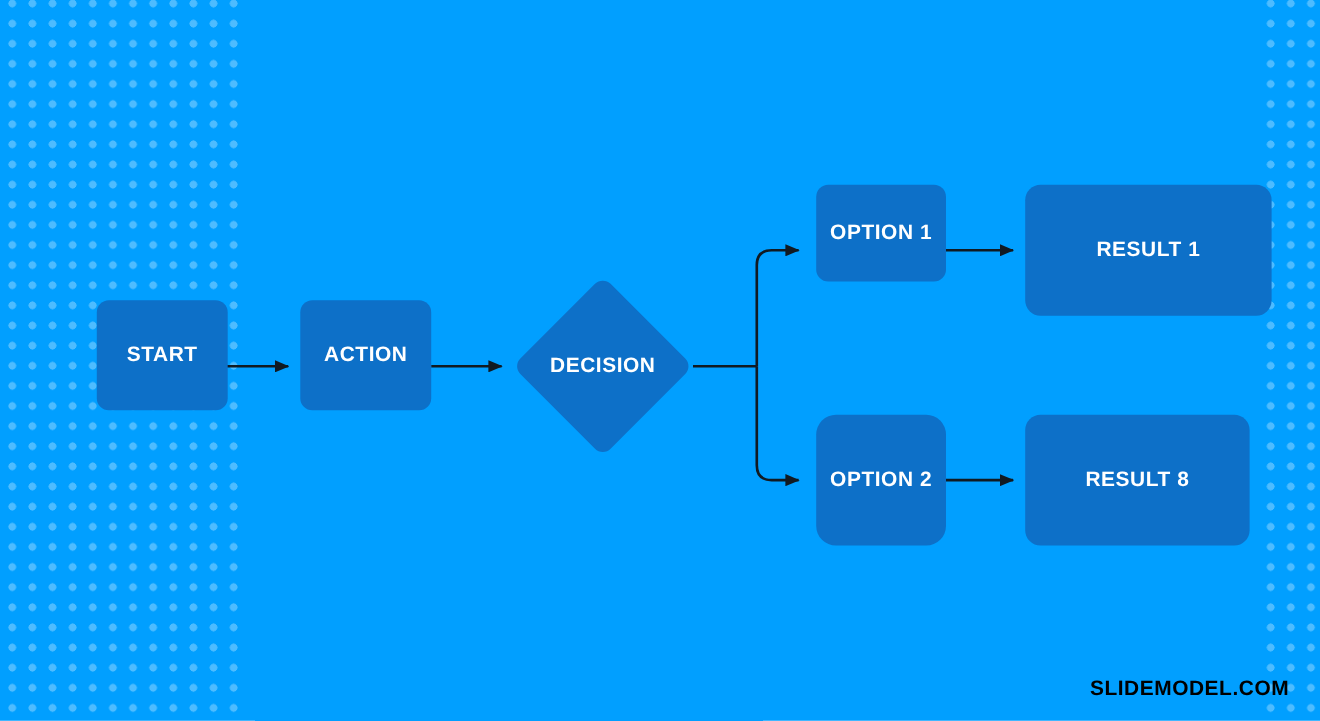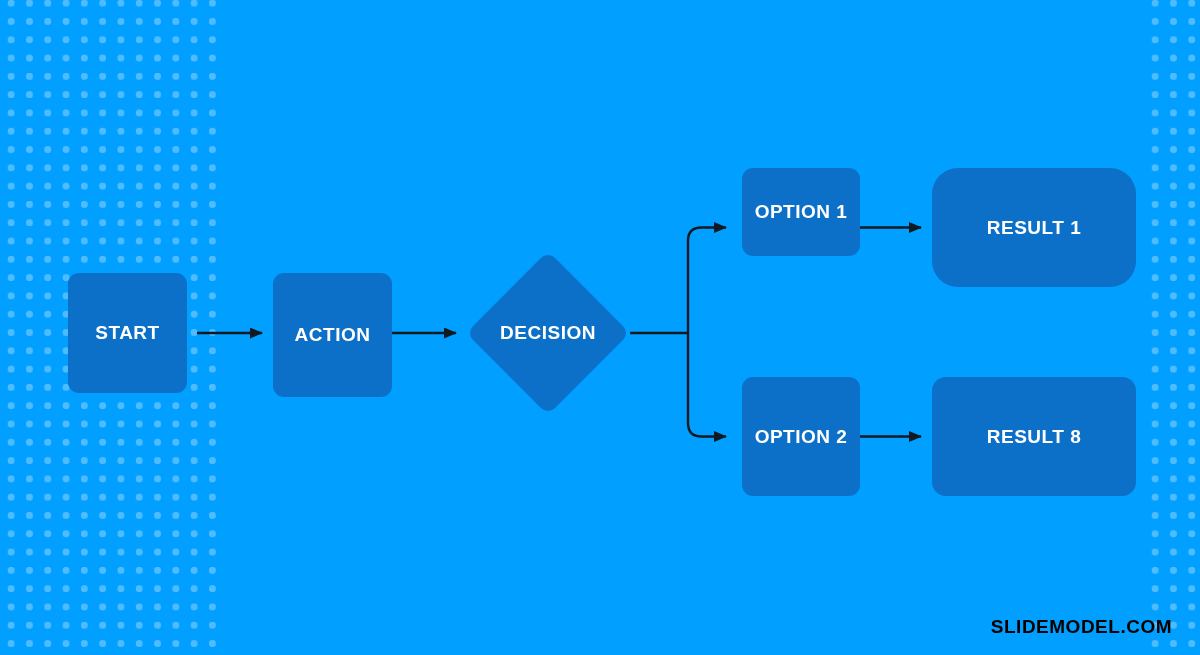--- a/index.html
+++ b/index.html
@@ -27,25 +27,25 @@
     border-radius: 11px;
     display: flex;
     align-items: center;
     justify-content: center;
     color: #FFFFFF;
     font-size: 19px;
     font-weight: bold;
     letter-spacing: 0.5px;
     text-align: center;
   }
-  .node-start   { left: 68px;  top: 273px; width: 119px; height: 120px; }
-  .node-action  { left: 273px; top: 273px; width: 119px; height: 124px; }
+  .node-start   { left: 88px;  top: 273px; width: 119px; height: 100px; }
+  .node-action  { left: 273px; top: 273px; width: 119px; height: 100px; }
   .node-option1 { left: 742px; top: 168px; width: 118px; height: 88px; }
-  .node-option2 { left: 742px; top: 377px; width: 118px; height: 119px; }
-  .node-result1 { left: 932px; top: 168px; width: 204px; height: 119px; border-radius: 26px; }
+  .node-option2 { left: 742px; top: 377px; width: 118px; height: 119px; border-radius: 18px; }
+  .node-result1 { left: 932px; top: 168px; width: 224px; height: 119px; border-radius: 14px; }
   .node-result2 { left: 932px; top: 377px; width: 204px; height: 119px; border-radius: 14px; }
   .node-decision {
     left: 490px; top: 275px; width: 116px; height: 116px;
     border-radius: 10px;
     transform: rotate(45deg);
   }
   .node-decision .diamond-label {
     width: 160px;
     transform: rotate(-45deg);
     display: flex;

